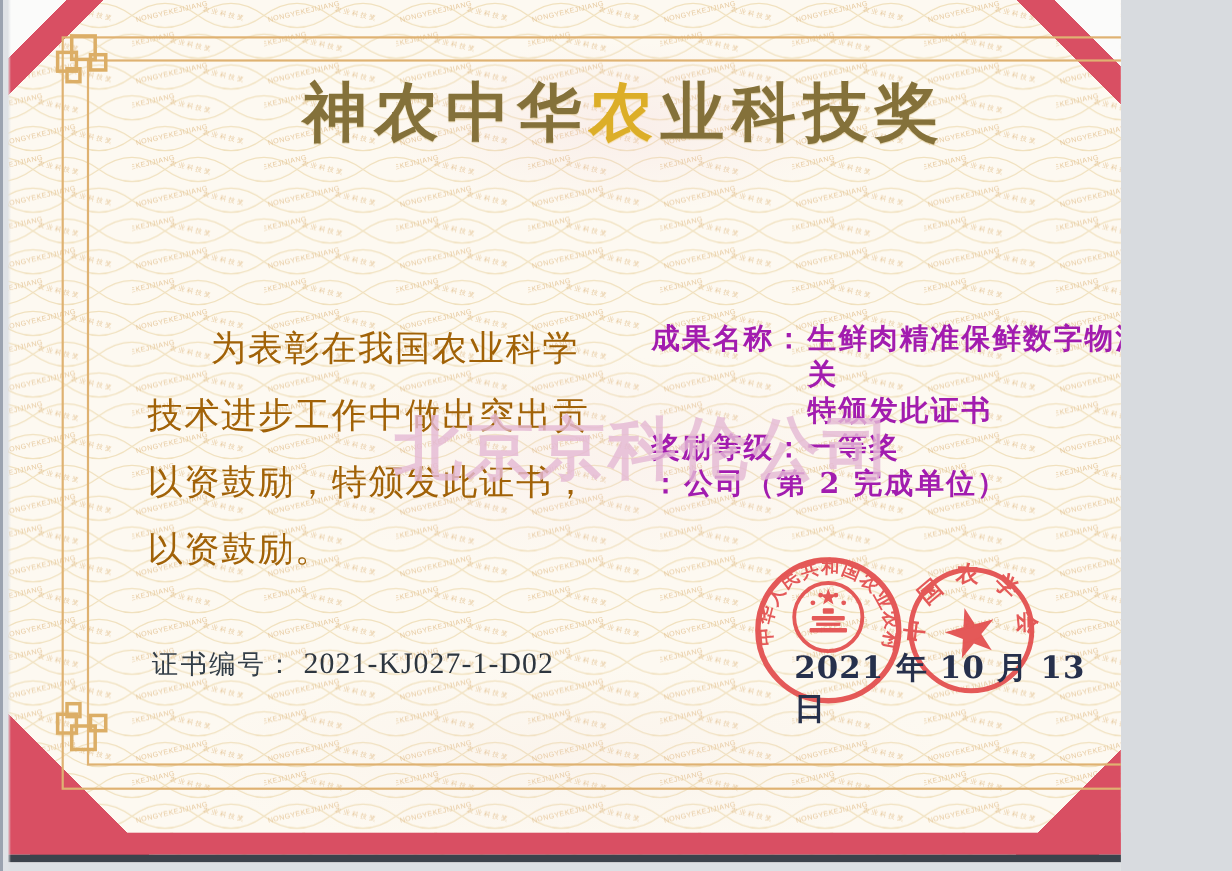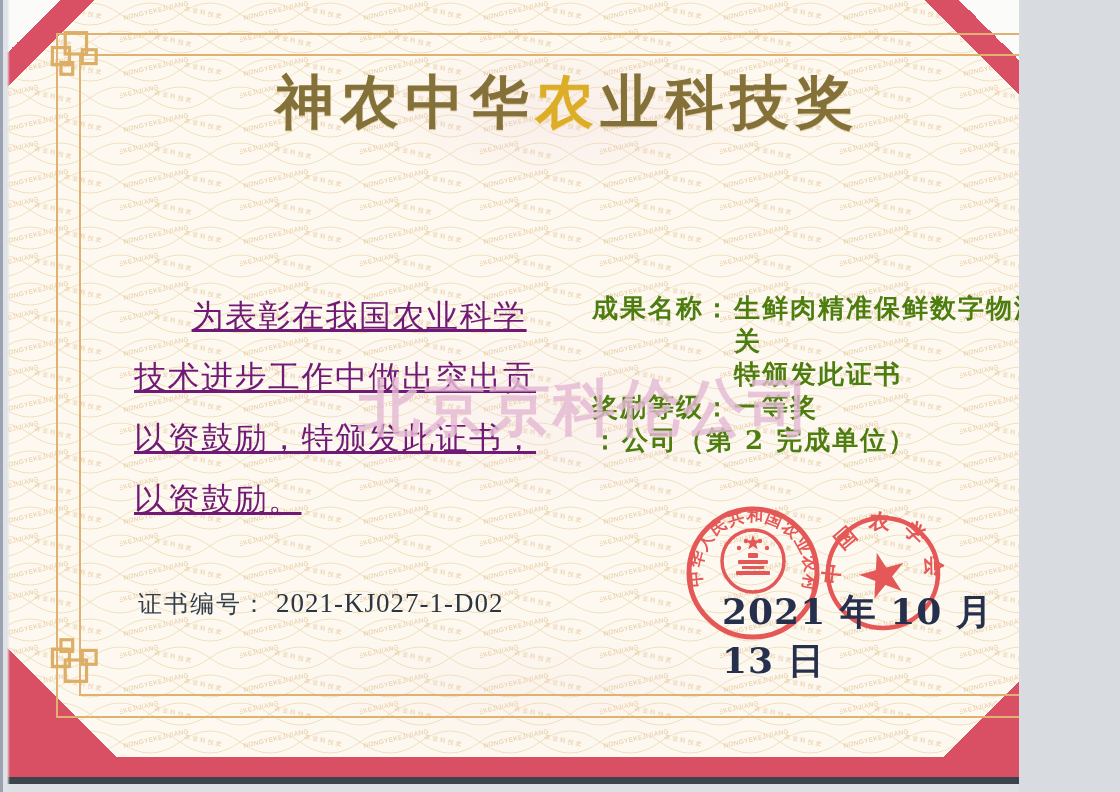--- a/index.html
+++ b/index.html
@@ -44,38 +44,38 @@
   
   .title1{position:absolute;left:0;top:64px;width:1120px;padding-left:16px;box-sizing:border-box;
     text-align:center;font-size:58px;font-weight:bold;letter-spacing:7px;color:#84713a;
     text-shadow:0 1px 1px rgba(187,156,74,.45);}
   .title1 .hl{color:#dcae28;text-shadow:0 1px 1px rgba(236,197,92,.6);}
   .title2{position:absolute;left:0;top:142px;width:1120px;padding-left:24px;box-sizing:border-box;
     text-align:center;font-size:72px;font-weight:bold;letter-spacing:10px;word-spacing:54px;
     color:#887536;text-shadow:0 1px 1px rgba(187,156,74,.45);}
   
   .body-text{position:absolute;left:134px;top:286px;width:442px;
-    font-size:32px;line-height:61px;letter-spacing:1.5px;color:#701a75;text-decoration:underline;}
+    font-size:32px;line-height:61px;letter-spacing:1.5px;color:#a16207;}
   .body-text .indent{text-indent:1.8em;}
   
   .results{position:absolute;left:592px;top:292px;width:452px;
-    font-size:26px;font-weight:bold;line-height:33px;letter-spacing:2px;color:#4d7c0f;}
+    font-size:26px;font-weight:bold;line-height:33px;letter-spacing:2px;color:#a21caf;}
   .res-row{display:flex;align-items:flex-start;}
   .res-label{display:inline-block;width:112px;text-align:justify;text-align-last:justify;flex:none;}
   .res-colon{flex:none;width:30px;}
   .res-val{flex:1;}
   
   .certno{position:absolute;left:138px;top:588px;font-size:24px;color:#333e48;letter-spacing:2px;}
   .certno .num{font-family:"Liberation Serif","DejaVu Serif",serif;font-size:27px;letter-spacing:1px;margin-left:8px;color:#2d3640;}
   
   .seal{position:absolute;opacity:.93;}
   .seal.ministry{left:678px;top:498px;}
   .seal.society{left:818px;top:508px;}
   .stamp-date{position:absolute;left:722px;top:588px;z-index:30;
-    font-size:36px;font-weight:bold;color:#26304c;letter-spacing:1px;}
+    font-size:28px;font-weight:bold;color:#26304c;letter-spacing:1px;}
   
   .watermark{position:absolute;left:358px;top:366px;z-index:40;
     font-family:Liberation Mono, monospace;
     font-size:62px;font-weight:900;letter-spacing:3px;color:rgba(228,186,212,.82);}
 </style>
 </head>
 <body>
 
 <div class="page">
 

